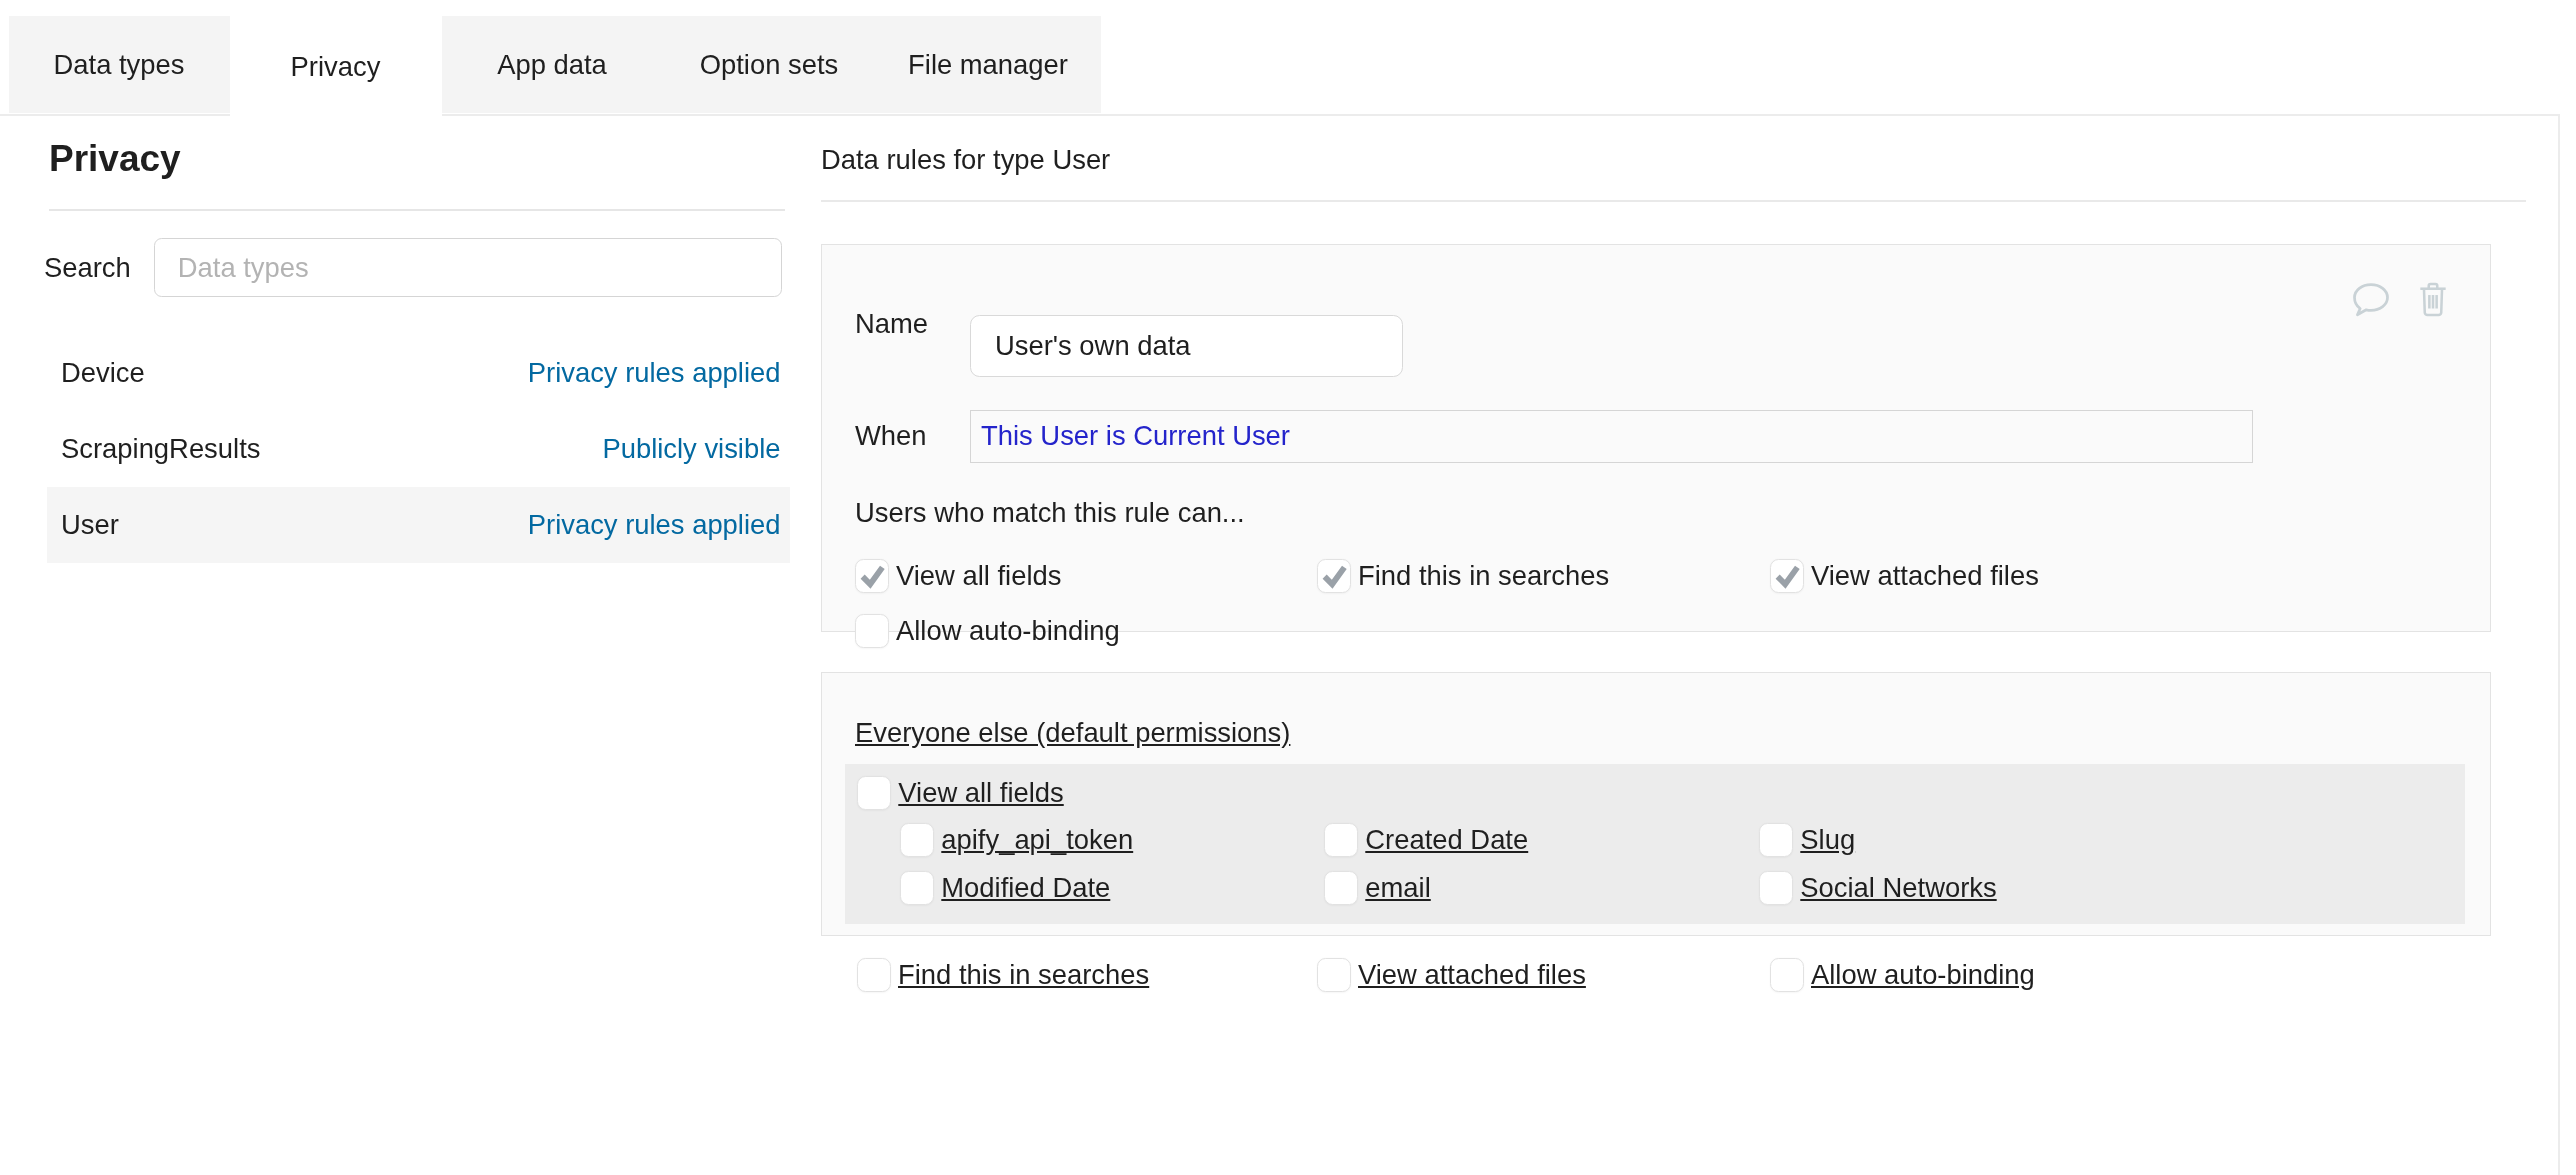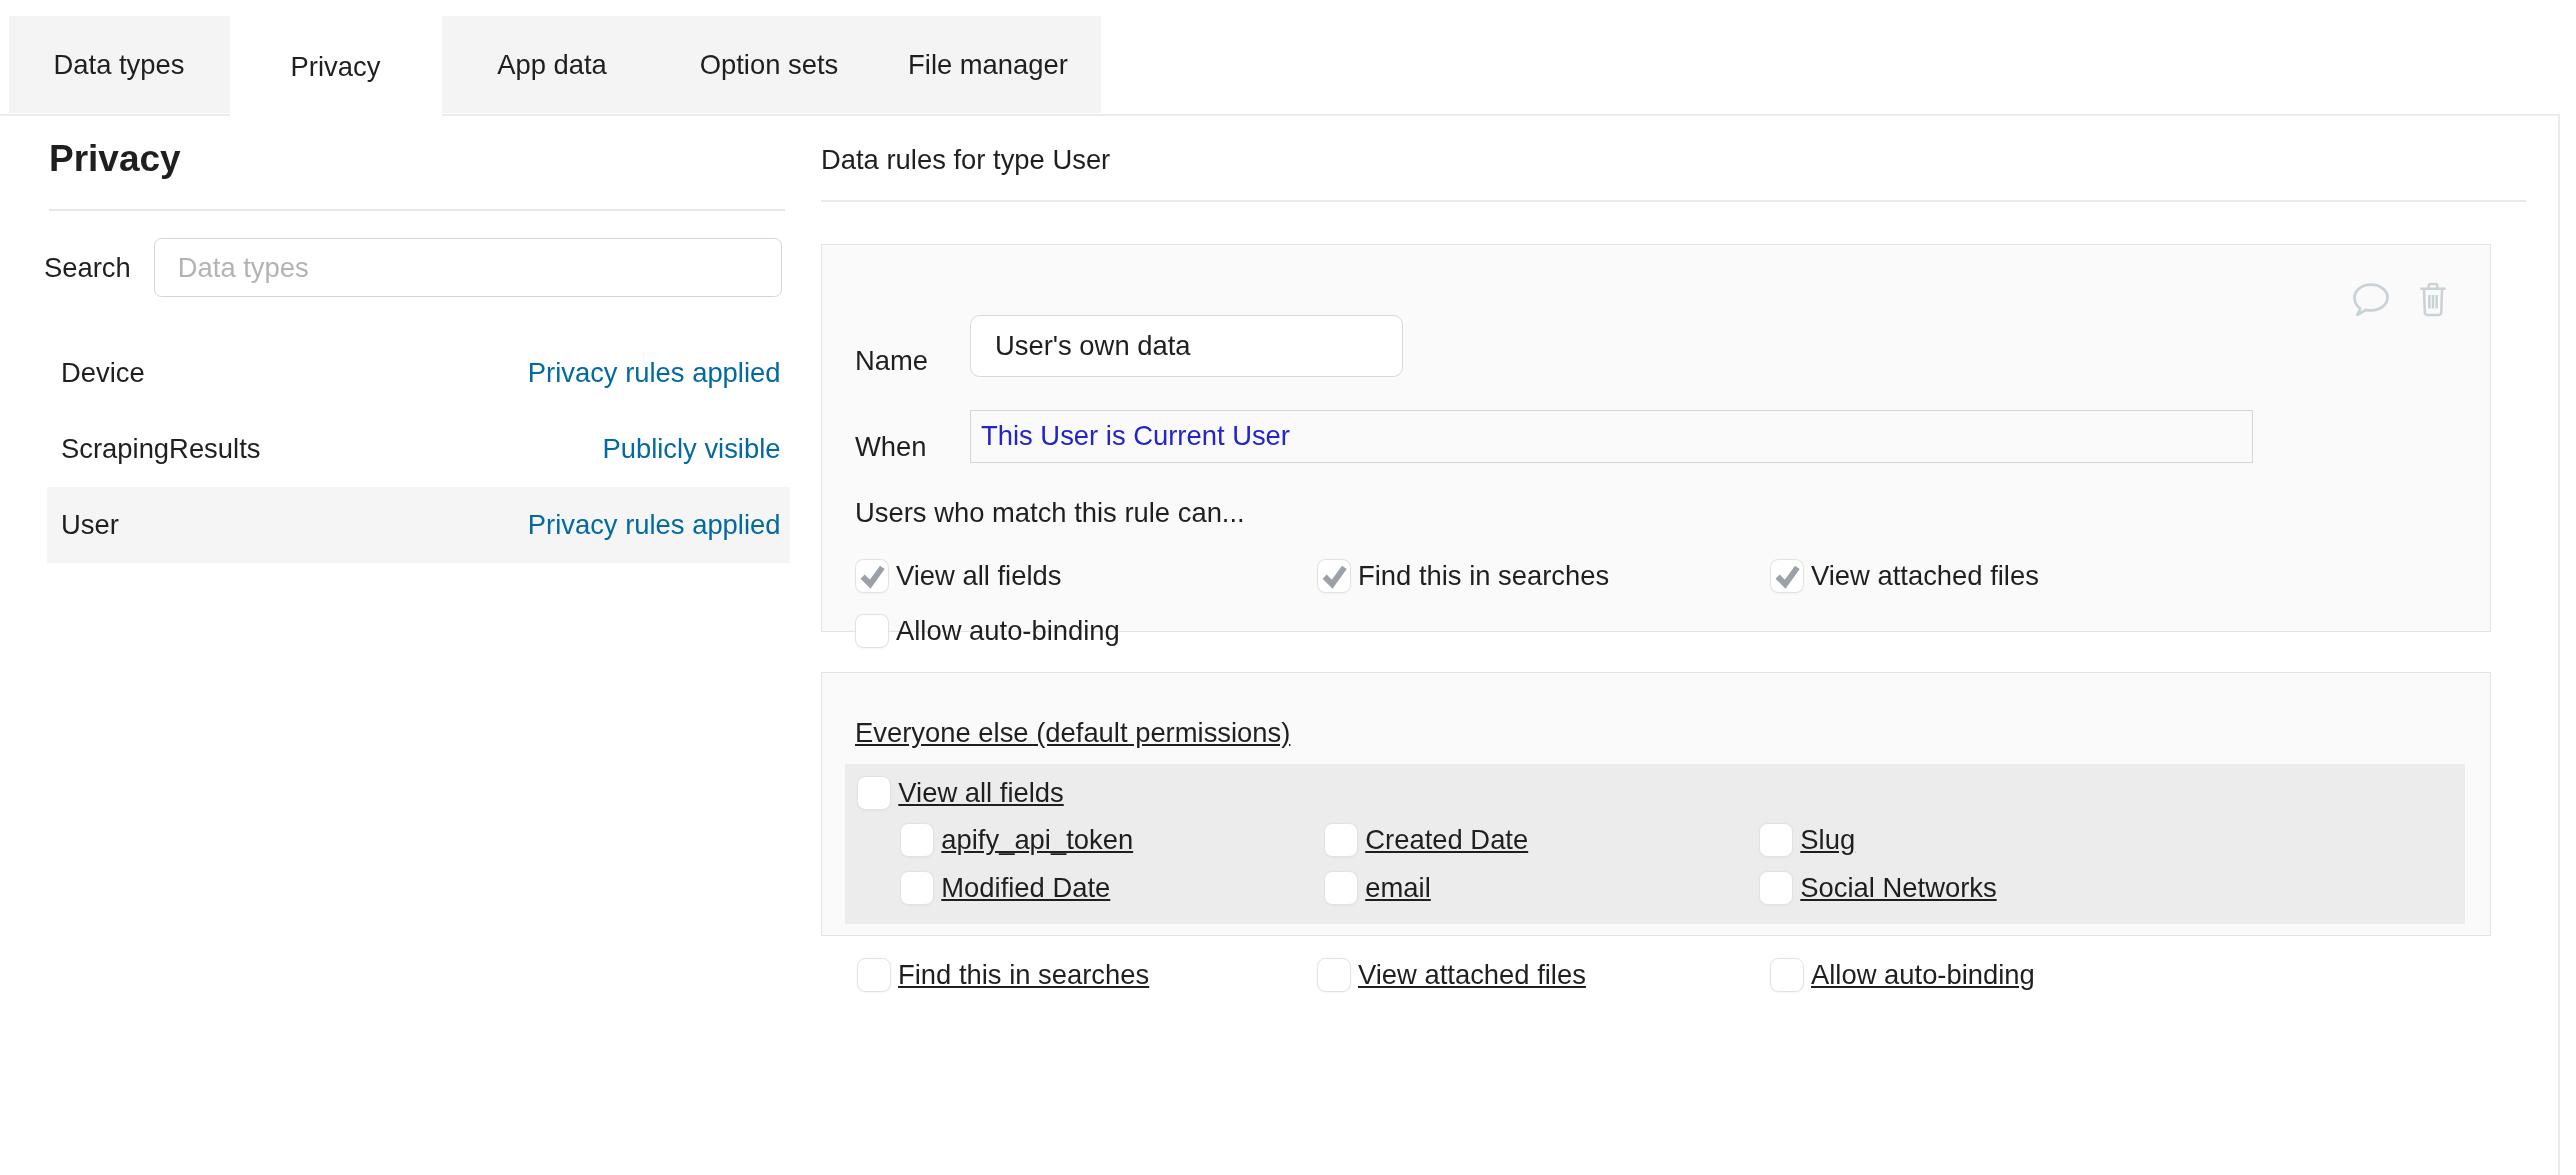--- a/index.html
+++ b/index.html
@@ -38,21 +38,21 @@
   .main-heading{position:absolute;left:821px;top:144px;}
   .main-divider{position:absolute;left:821px;top:200px;width:1705px;height:1.9px;background:#e9e9e9;}
 
   .card{
     position:absolute;left:821px;width:1670px;box-sizing:border-box;
     background:#fafafa;border:1.9px solid #e3e3e3;
   }
   .card1{top:244px;height:388px;padding:25.6px 28px 0 33px;}
   .card2{top:672px;height:264px;padding:44px 0 0 0;text-decoration:underline;}
 
-  .field-row{display:flex;align-items:flex-end;}
+  .field-row{display:flex;align-items:center;}
   .field-label{width:115px;flex:none;}
   .name-input{
     width:433px;height:62px;box-sizing:border-box;background:#fff;border:1.9px solid #d9d9d9;border-radius:9.5px;
     font-family:"Liberation Sans",sans-serif;font-size:27.4px;padding:0 24px;color:#1f1f1f;outline:none;margin-top:44px;
   }
   .when-row{margin-top:33px;}
   .when-box{
     width:1283px;height:53px;box-sizing:border-box;border:1.9px solid #d5d5d5;background:transparent;
     display:flex;align-items:center;padding-left:10px;color:#2424cb;cursor:pointer;
   }

